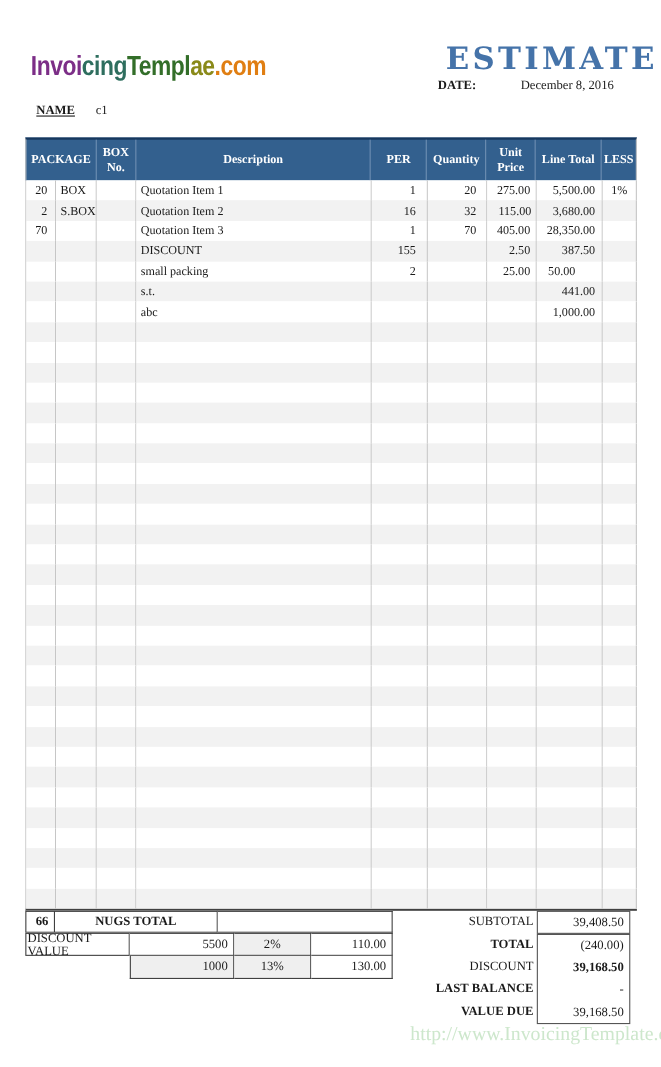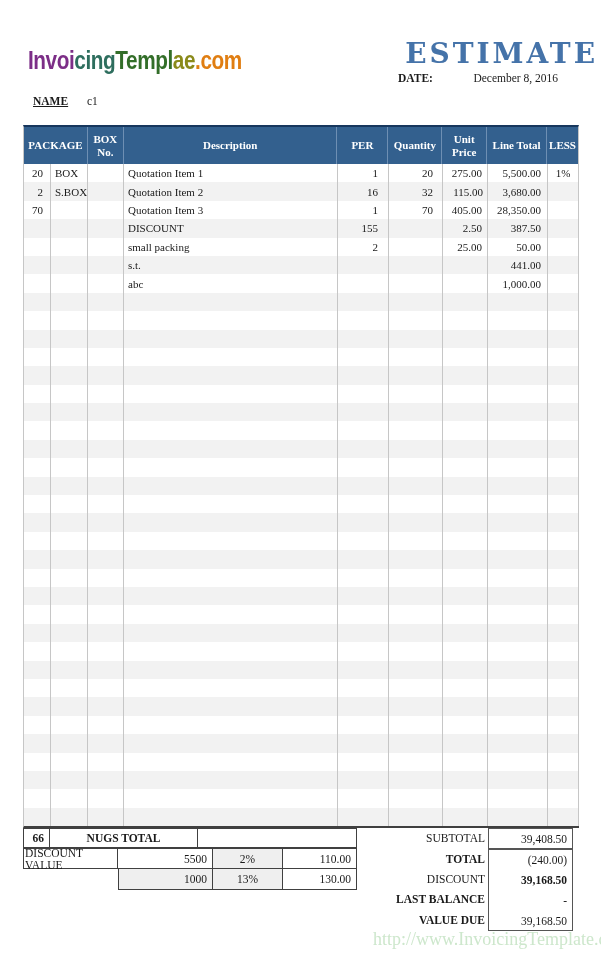--- a/index.html
+++ b/index.html
@@ -128,21 +128,21 @@
           <div class="td ta-c" style="width: 31px;"></div>
         </div>
         <div class="tr">
           <div class="td ta-r" style="width: 27px; padding-right: 7px;"></div>
           <div class="td" style="width: 37px; padding-left: 4px;"></div>
           <div class="td ta-c" style="width: 36px;"></div>
           <div class="td" style="width: 214px; padding-left: 4px;">small packing</div>
           <div class="td ta-r" style="width: 51px; padding-right: 10px;">2</div>
           <div class="td ta-r" style="width: 54px; padding-right: 9px;"></div>
           <div class="td ta-r" style="width: 45px; padding-right: 5px;">25.00</div>
-          <div class="td ta-r" style="width: 60px; padding-right: 6px;">50.00</div>
+          <div class="td ta-r" style="width: 60px; padding-right: 24px;">50.00</div>
           <div class="td ta-c" style="width: 31px;"></div>
         </div>
         <div class="tr alt">
           <div class="td ta-r" style="width: 27px; padding-right: 7px;"></div>
           <div class="td" style="width: 37px; padding-left: 4px;"></div>
           <div class="td ta-c" style="width: 36px;"></div>
           <div class="td" style="width: 214px; padding-left: 4px;">s.t.</div>
           <div class="td ta-r" style="width: 51px; padding-right: 10px;"></div>
           <div class="td ta-r" style="width: 54px; padding-right: 9px;"></div>
           <div class="td ta-r" style="width: 45px; padding-right: 5px;"></div>

